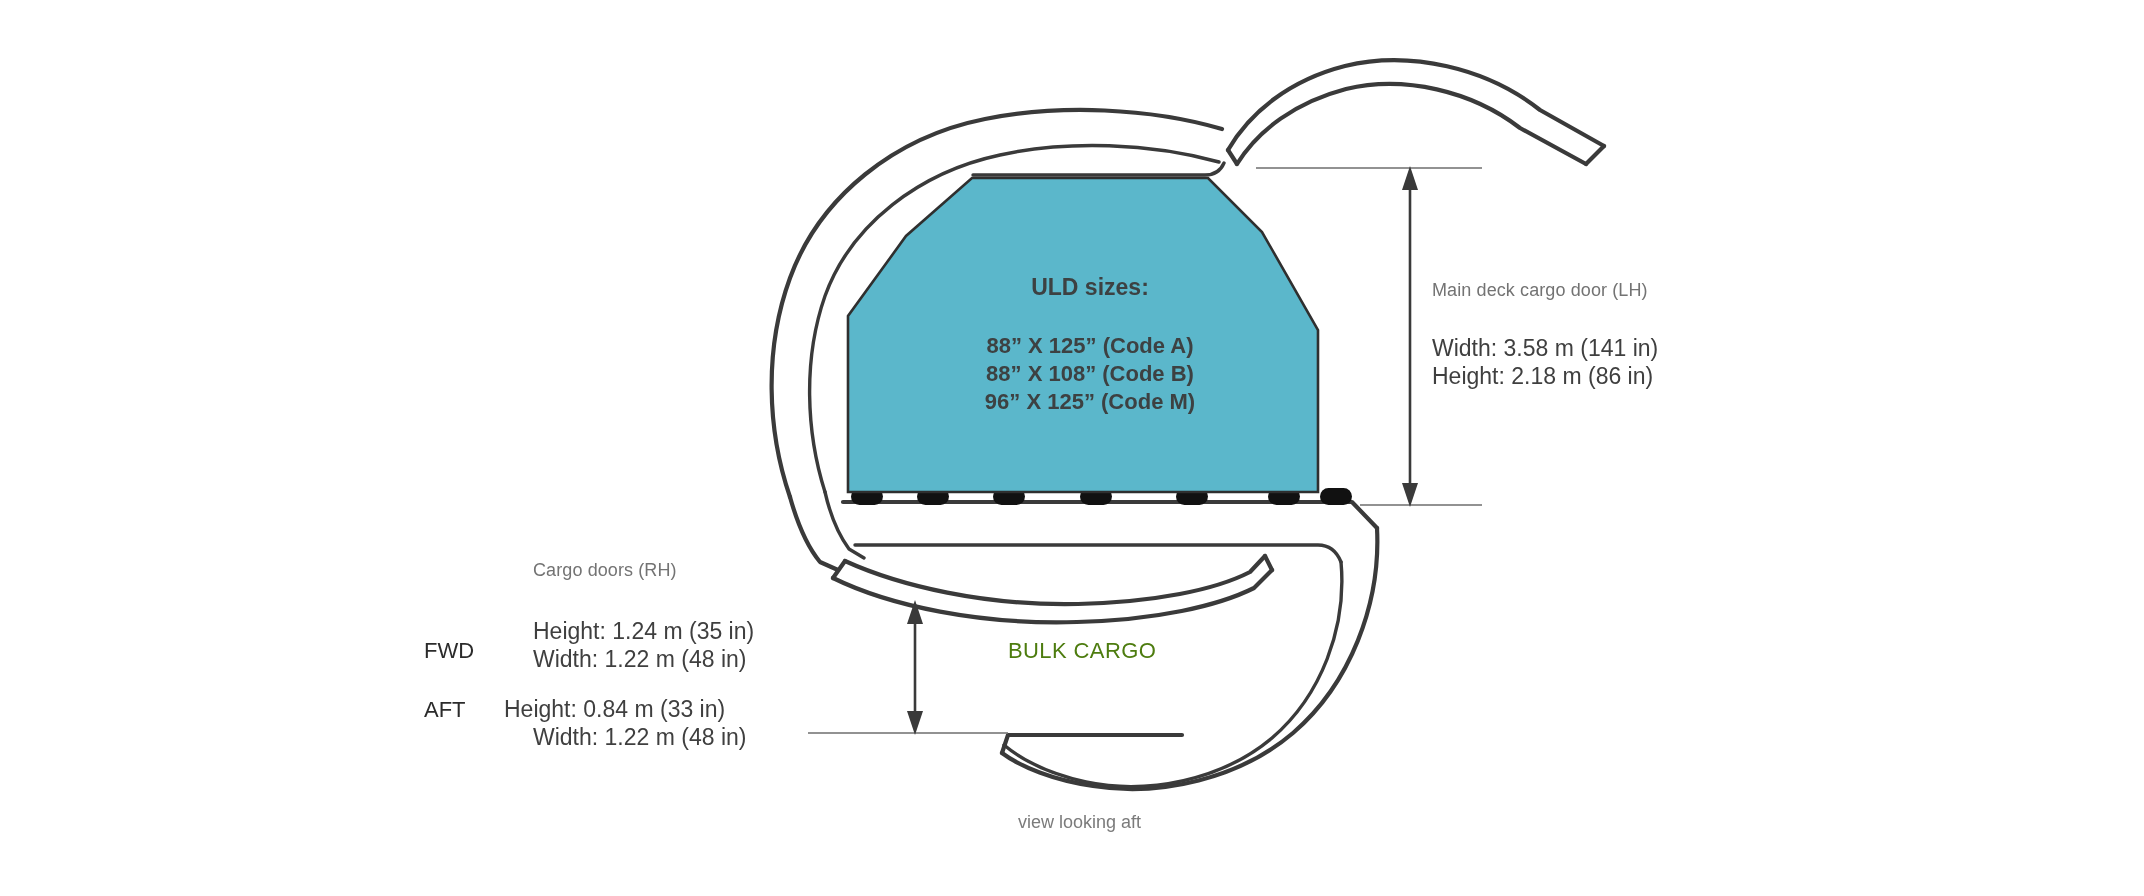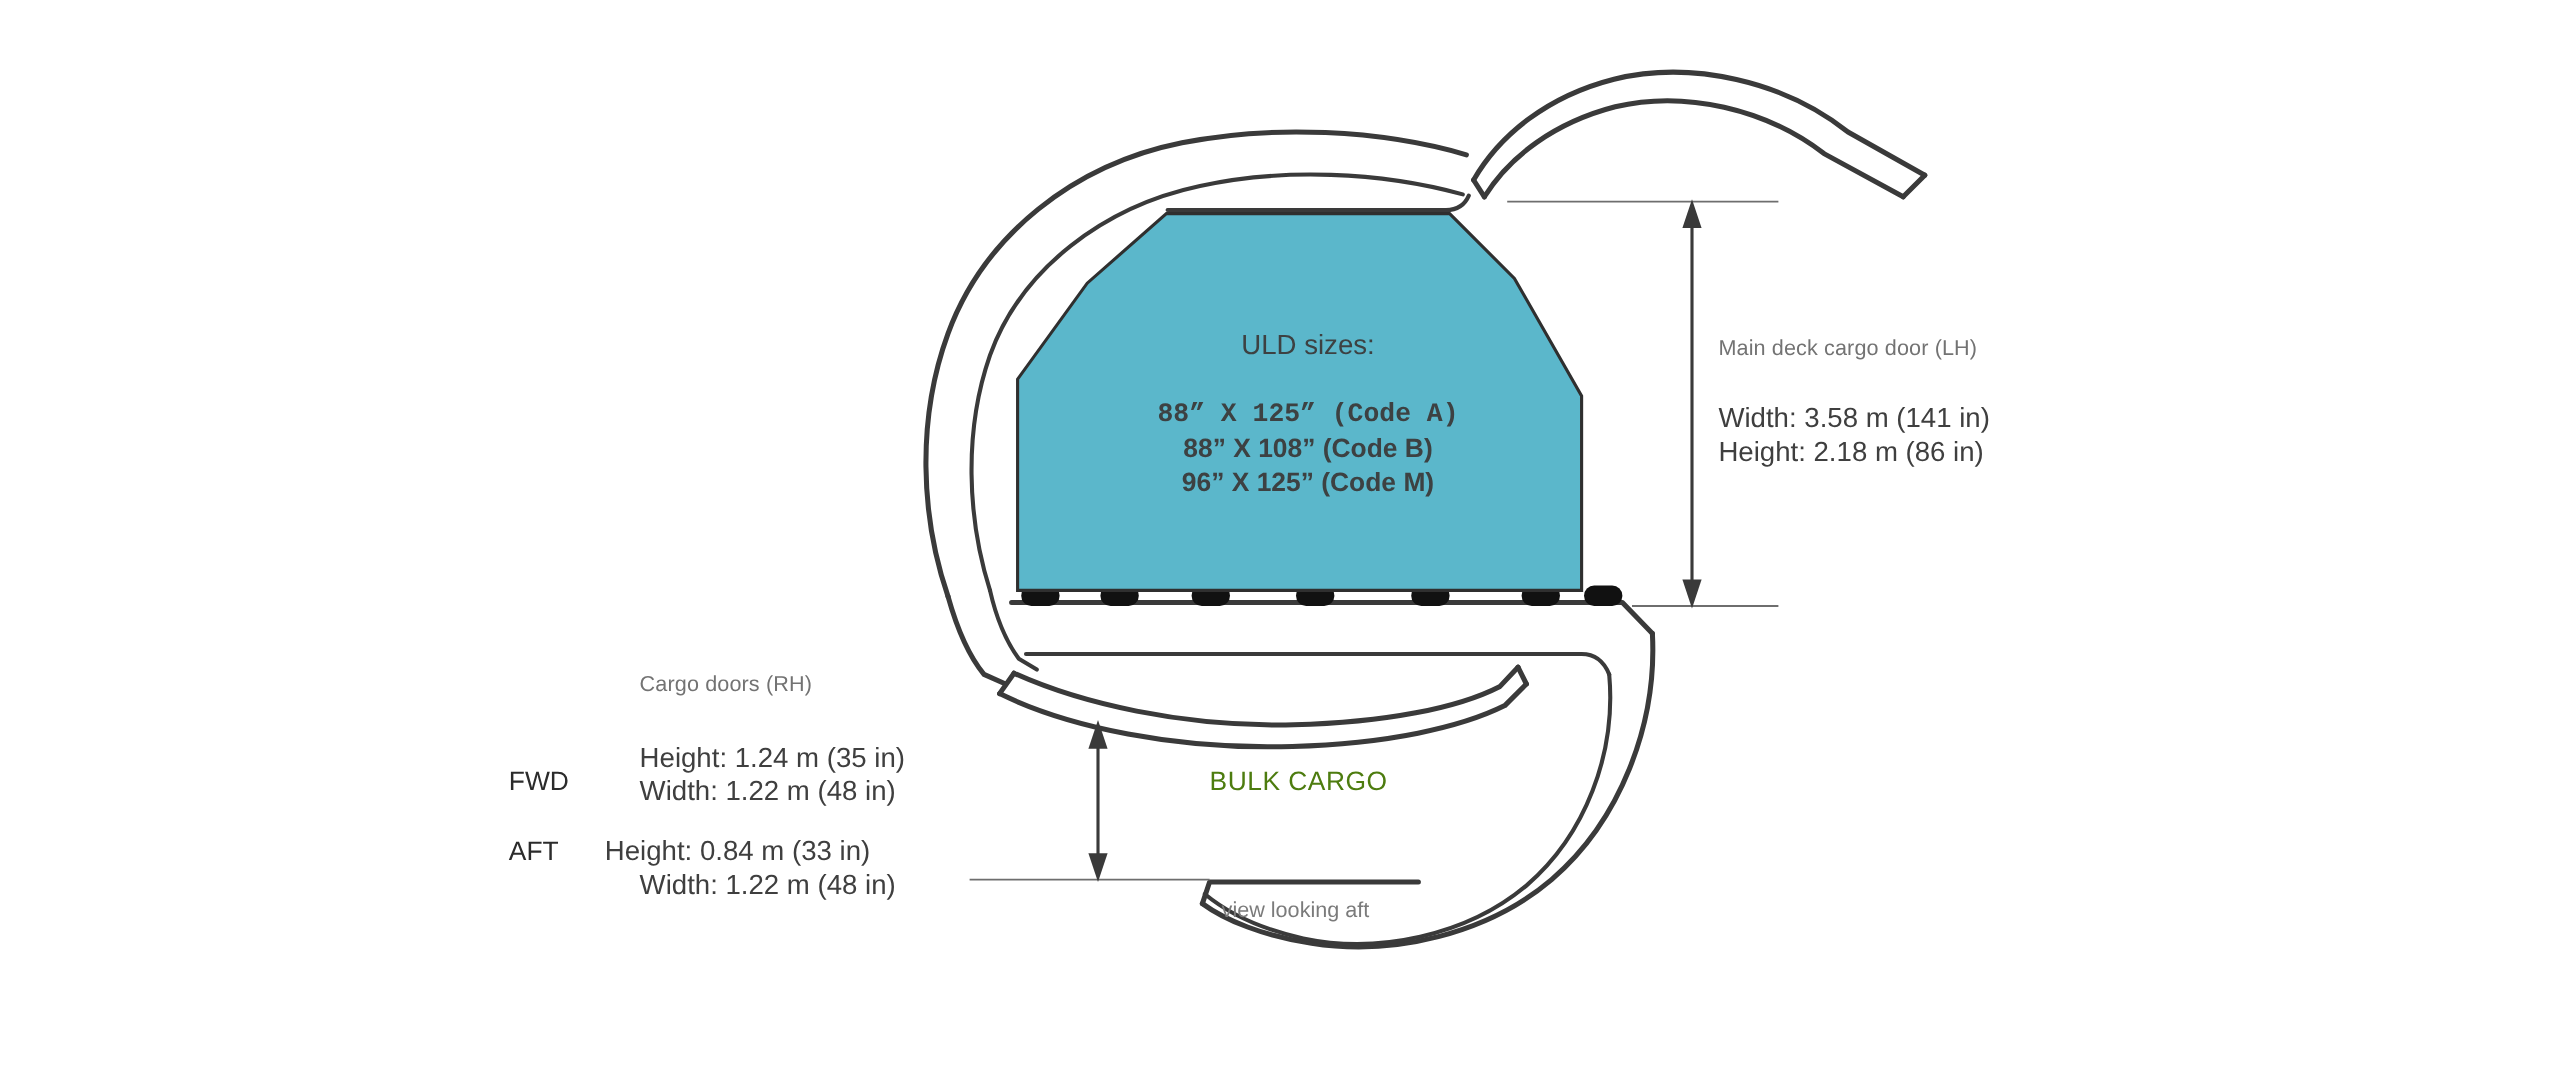--- a/index.html
+++ b/index.html
@@ -84,21 +84,21 @@
     color: #3f3f3f;
     font-size: 23px;
     line-height: 28px;
   }
   .side-label {
     color: #2b2b2b;
     font-size: 22px;
   }
   .uld-title {
     color: #3d4142;
-    font-weight: normal;
+    font-weight: bold;
     font-size: 23px;
     text-align: center;
   }
   .uld-row {
     color: #3d4142;
     font-weight: bold;
     font-size: 22px;
     line-height: 28px;
     text-align: center;
   }
@@ -213,35 +213,35 @@
       <line class="ext-line" x1="808" y1="733" x2="1008" y2="733"></line>
       <line class="dim-line" x1="915" y1="612" x2="915" y2="724"></line>
       <polygon class="arrow-head" points="915,600 907,624 923,624"></polygon>
       <polygon class="arrow-head" points="915,735 907,711 923,711"></polygon>
     </g>
 
   </svg>
 
   <div class="txt uld-title" style="left:920px; top:274px; width:340px;">ULD sizes:</div>
 
-  <div class="txt uld-row" style="left:920px; top:332px; width:340px;font-family:Liberation Mono, monospace;">88” X 125” (Code A)</div>
+  <div class="txt uld-row" style="left:920px; top:332px; width:340px;">88” X 125” (Code A)</div>
   <div class="txt uld-row" style="left:920px; top:360px; width:340px;">88” X 108” (Code B)</div>
   <div class="txt uld-row" style="left:920px; top:388px; width:340px;">96” X 125” (Code M)</div>
 
   <div class="txt heading-blue" style="left:1432px; top:280px;">Main deck cargo door (LH)</div>
   <div class="txt spec-line" style="left:1432px; top:334px;">Width: 3.58 m (141 in)</div>
   <div class="txt spec-line" style="left:1432px; top:362px;">Height: 2.18 m (86 in)</div>
 
   <div class="txt heading-blue" style="left:533px; top:560px;">Cargo doors (RH)</div>
 
   <div class="txt side-label" style="left:424px; top:638px;">FWD</div>
   <div class="txt spec-line" style="left:533px; top:617px;">Height: 1.24 m (35 in)</div>
   <div class="txt spec-line" style="left:533px; top:645px;">Width: 1.22 m (48 in)</div>
 
   <div class="txt side-label" style="left:424px; top:697px;">AFT</div>
   <div class="txt spec-line" style="left:504px; top:695px;">Height: 0.84 m (33 in)</div>
   <div class="txt spec-line" style="left:533px; top:723px;">Width: 1.22 m (48 in)</div>
 
   <div class="txt bulk-label" style="left:1008px; top:638px;">BULK CARGO</div>
 
-  <div class="txt caption" style="left:1018px; top:748px;">view looking aft</div>
+  <div class="txt caption" style="left:1018px; top:812px;">view looking aft</div>
 
 </div>
 
 </body></html>

